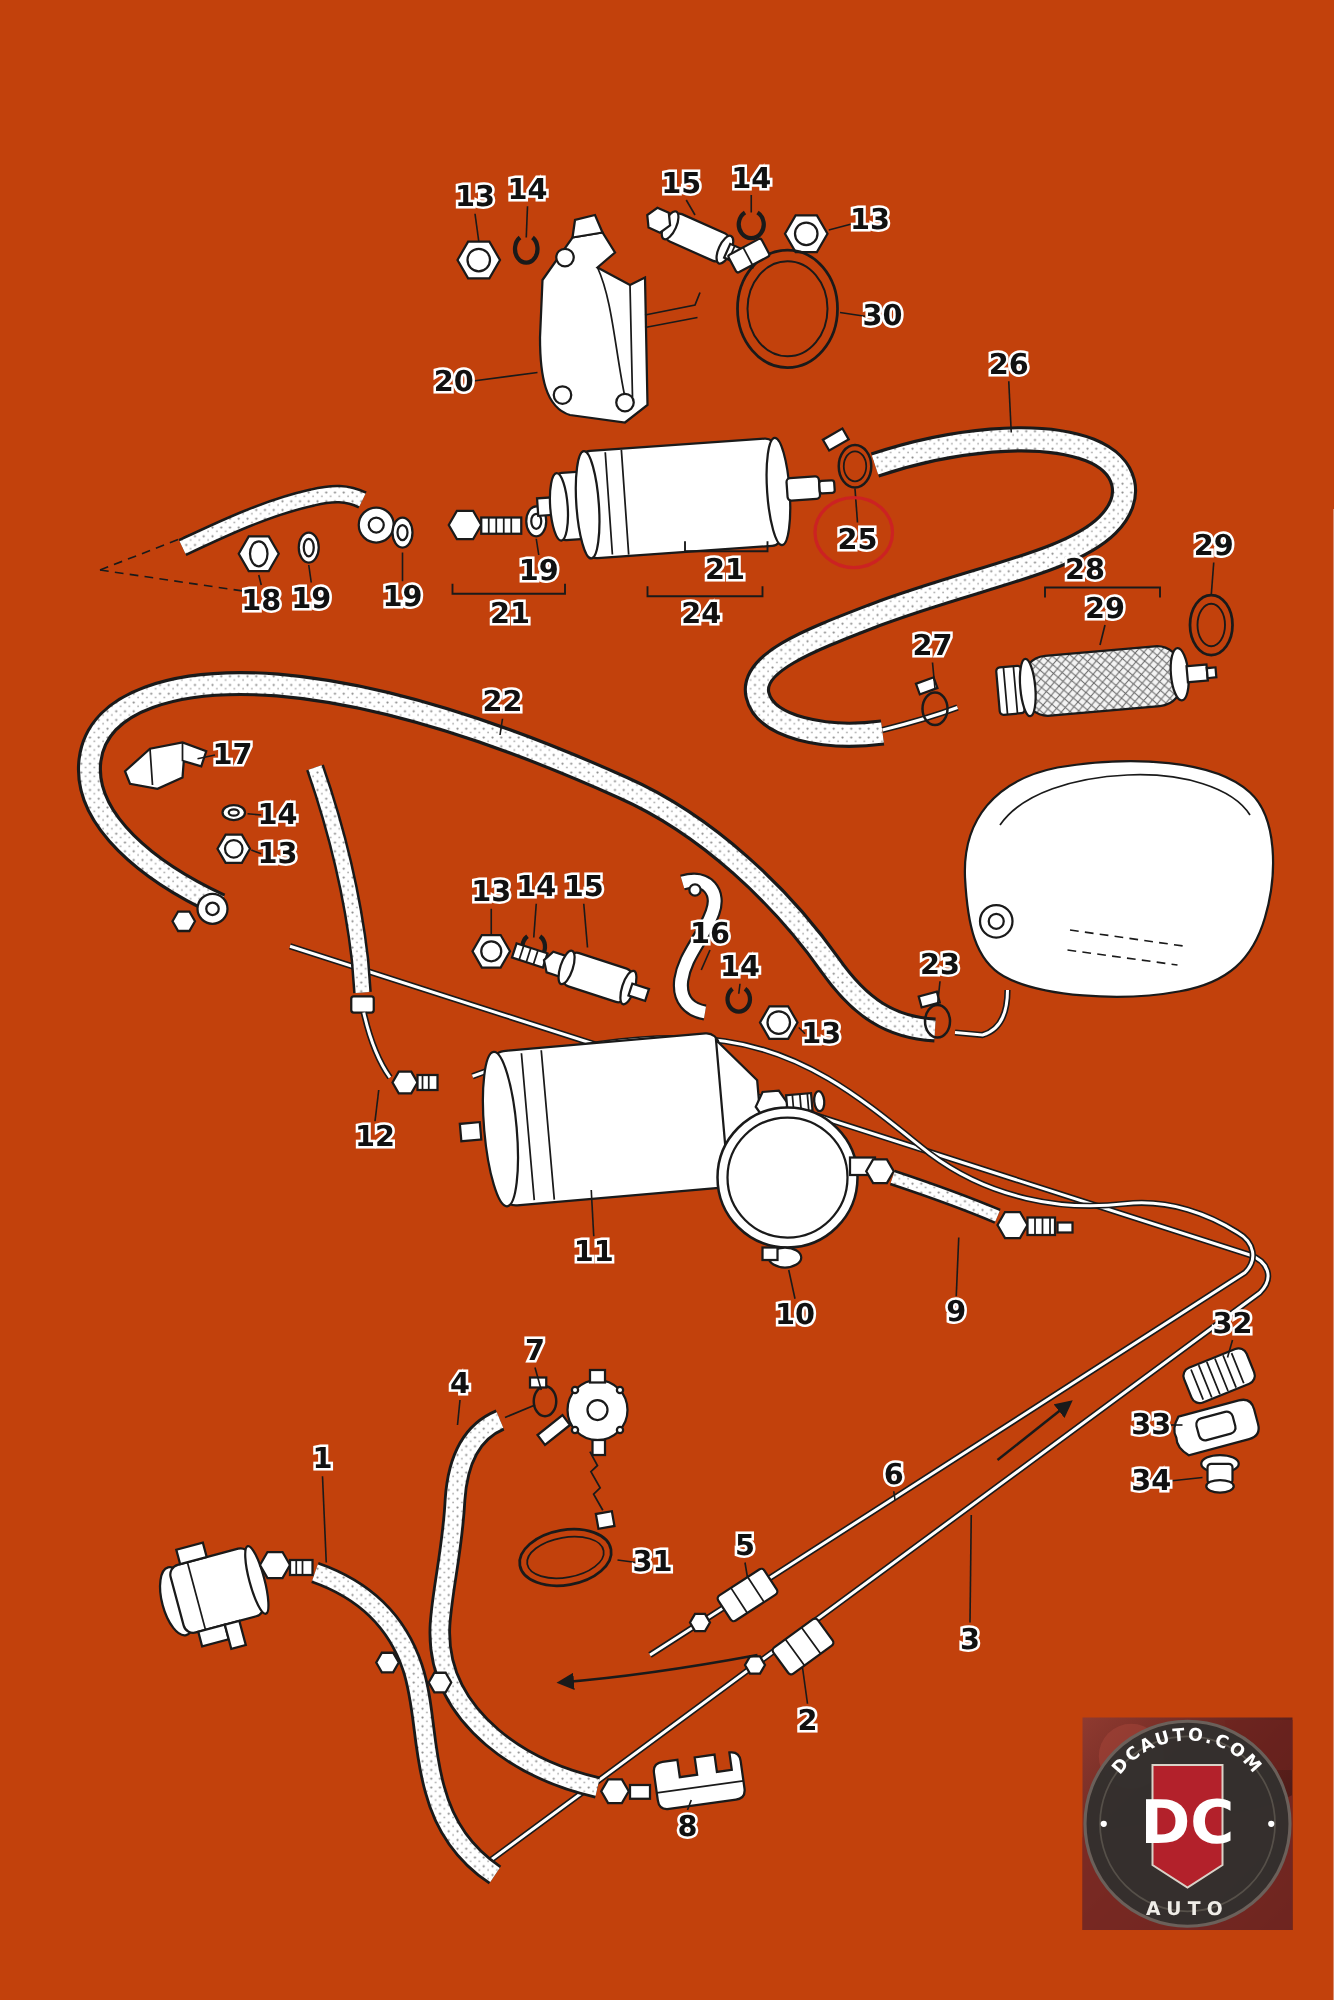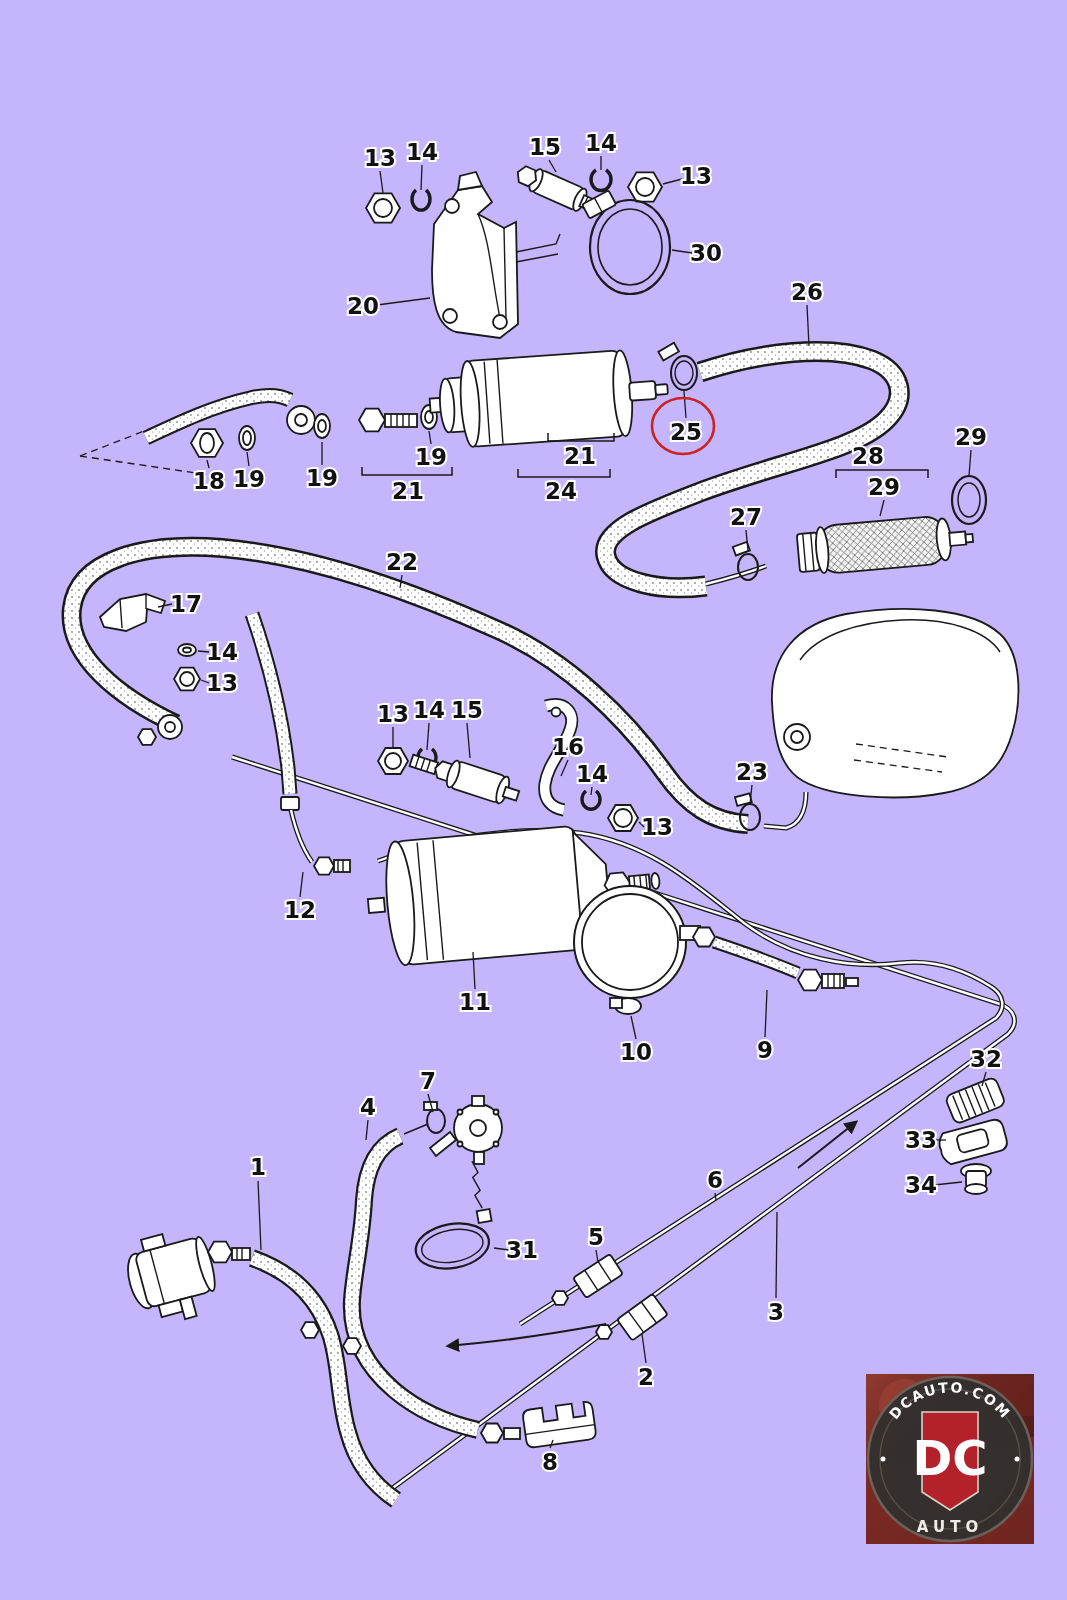--- a/index.html
+++ b/index.html
@@ -2,21 +2,21 @@
 <html style="--background: #ffffff; --line: #1a1a1a; --highlight-red: #cc2222; --logo-red: #b3212b; --logo-dark: #33302e;"><head>
 <meta charset="utf-8">
 <style>
   :root{
     --highlight-red:#cc2222;
     --logo-red:#b3212b;
     --logo-dark:#33302e;
     --line:#1a1a1a;
   }
   html,body{margin:0;padding:0;background:#fff;}
-  .stage{position:relative;width:1067px;height:1600px;background:#c4b5fd;overflow:hidden;
+  .stage{position:relative;width:1067px;height:1600px;background:#c2410c;overflow:hidden;
          font-family:"DejaVu Sans","Liberation Sans",sans-serif;}
   svg{display:block;}
   
   .fw{fill:#ffffff;stroke:#1a1a1a;stroke-width:1.8;}
   .ol{fill:none;stroke:#1a1a1a;stroke-width:1.8;}
   .thin{fill:none;stroke:#1a1a1a;stroke-width:1.4;}
   .clip{fill:none;stroke:#1a1a1a;stroke-width:3.4;}
   .dash{fill:none;stroke:#1a1a1a;stroke-width:1.3;stroke-dasharray:7 5;}
   .tube-o{fill:none;stroke:#1a1a1a;stroke-width:5;}
   .tube-i{fill:none;stroke:#ffffff;stroke-width:2.4;}

